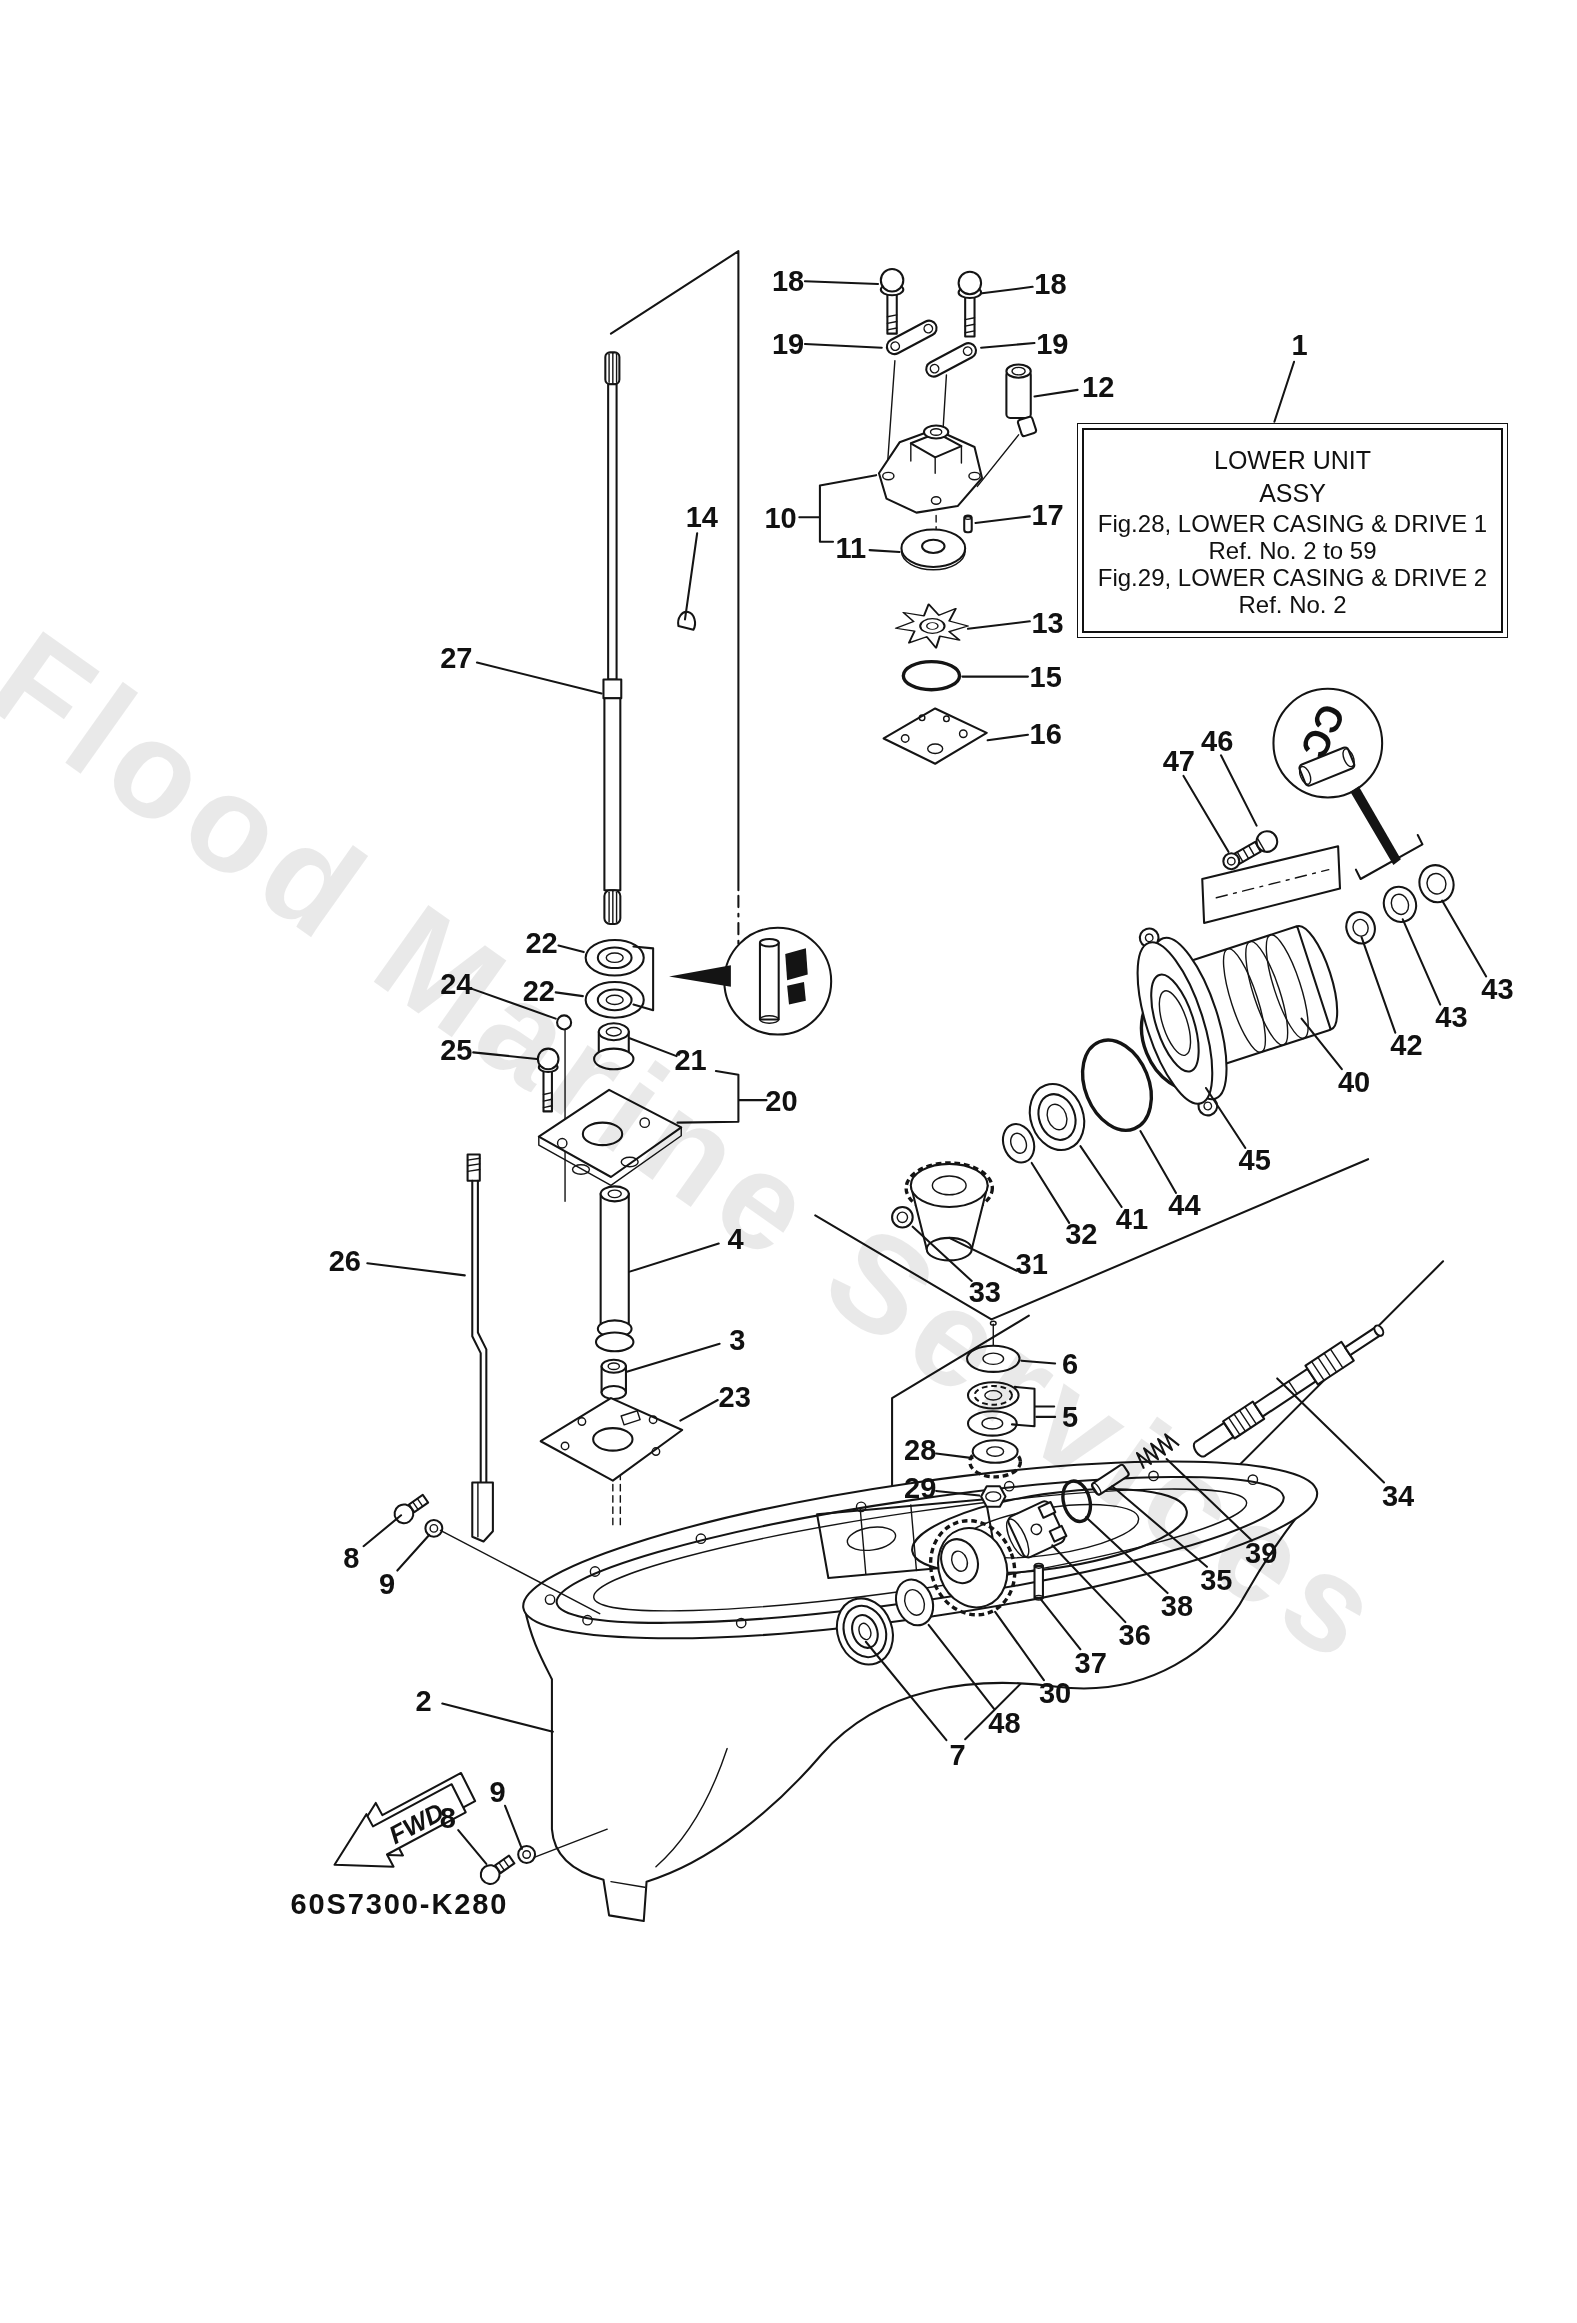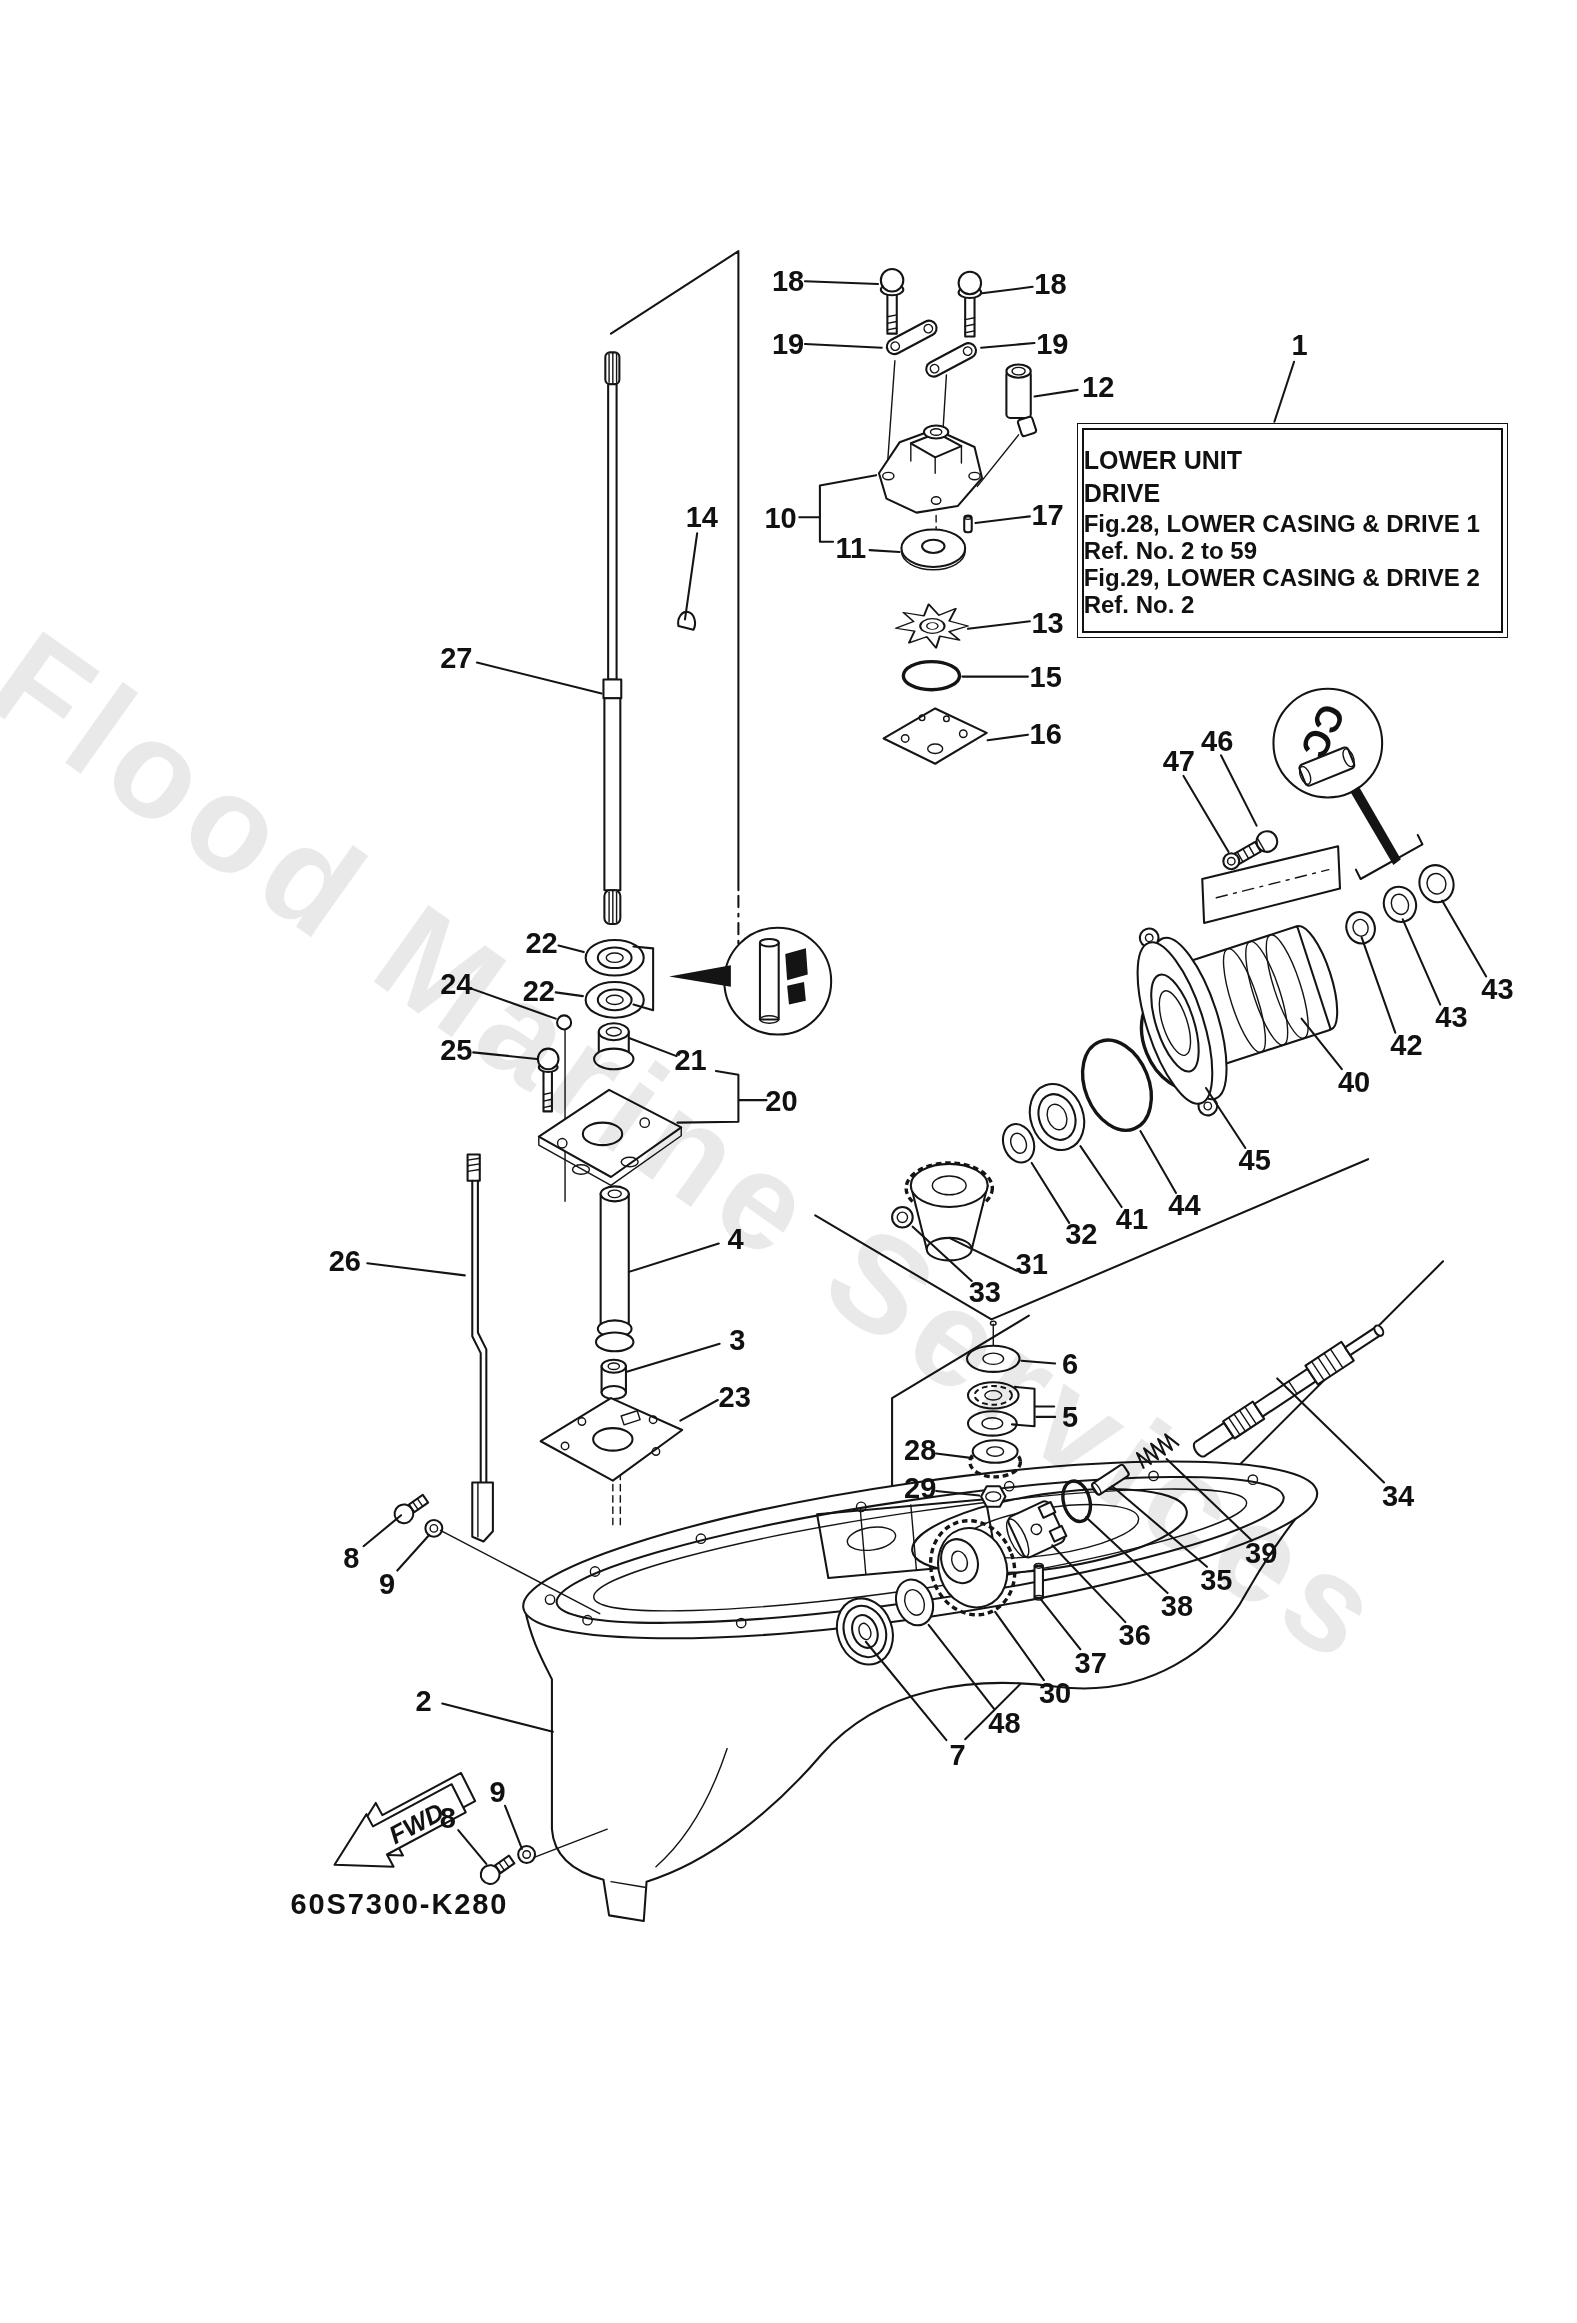--- a/index.html
+++ b/index.html
@@ -15,21 +15,21 @@
   .dsh{stroke-dasharray:12 7 3 7}
   .dsh2{stroke-dasharray:7 5}
   .teeth{stroke-dasharray:6 4}
   .lbl{font:700 31px "Liberation Sans",sans-serif;fill:#111;text-anchor:middle}
   .fwdtxt{font:800 27px "Liberation Sans",sans-serif;font-style:italic;fill:#111;text-anchor:middle}
   .codetxt{font:600 31px "Liberation Sans",sans-serif;fill:#111;letter-spacing:2px}
   .cctxt{font:800 40px "Liberation Sans",sans-serif;fill:#111;text-anchor:middle}
   .info-box{position:absolute;left:1077px;top:423px;width:431px;height:215px;
             border:1.9px solid #111;background:#fff;box-sizing:border-box}
   .info-inner{position:absolute;inset:3.7px;border:2.8px solid #111;display:flex;flex-direction:column;
-              justify-content:center;font-weight:700;color:#111}
+              justify-content:center;text-align:center;font-weight:400;color:#111}
   .ib-title{font-size:25px;line-height:33px}
   .ib-line{font-size:24px;line-height:27px}
   .watermark{position:absolute;left:54px;top:600px;transform:rotate(35.4deg);transform-origin:0 0;
              font-weight:700;font-size:137px;letter-spacing:10.3px;white-space:nowrap;
              color:rgba(0,0,0,0.085);pointer-events:none;z-index:5}
 </style>
 </head>
 <body>
 
 <svg id="diagram-svg" width="1578" height="2324" viewBox="0 0 1684 2480">
@@ -558,21 +558,21 @@
       <line x1="1263" y1="828" x2="1311" y2="909" class="ln"></line>
       <text x="1258" y="823" class="lbl">47</text>
       <line x1="1061" y1="1824" x2="991" y2="1734" class="ln"></line>
       <text x="1072" y="1849" class="lbl">48</text>
     </g>
 </svg>
 
 <div class="info-box">
   <div class="info-inner">
     <div class="ib-title">LOWER UNIT</div>
-    <div class="ib-title">DRIVE</div>
+    <div class="ib-title">ASSY</div>
     <div class="ib-line">Fig.28, LOWER CASING &amp; DRIVE 1</div>
     <div class="ib-line">Ref. No. 2 to 59</div>
     <div class="ib-line">Fig.29, LOWER CASING &amp; DRIVE 2</div>
     <div class="ib-line">Ref. No. 2</div>
   </div>
 </div>
 
 <div class="watermark">Flood Marine Services</div>
 
 

